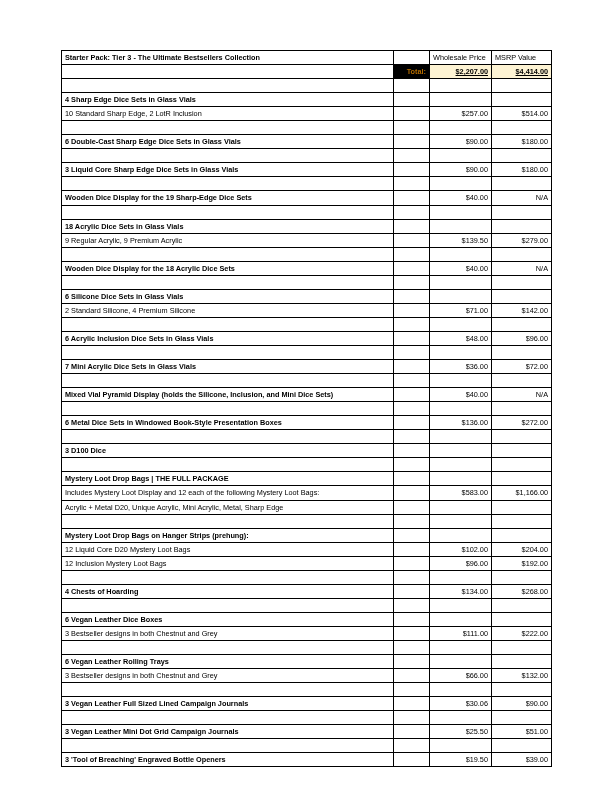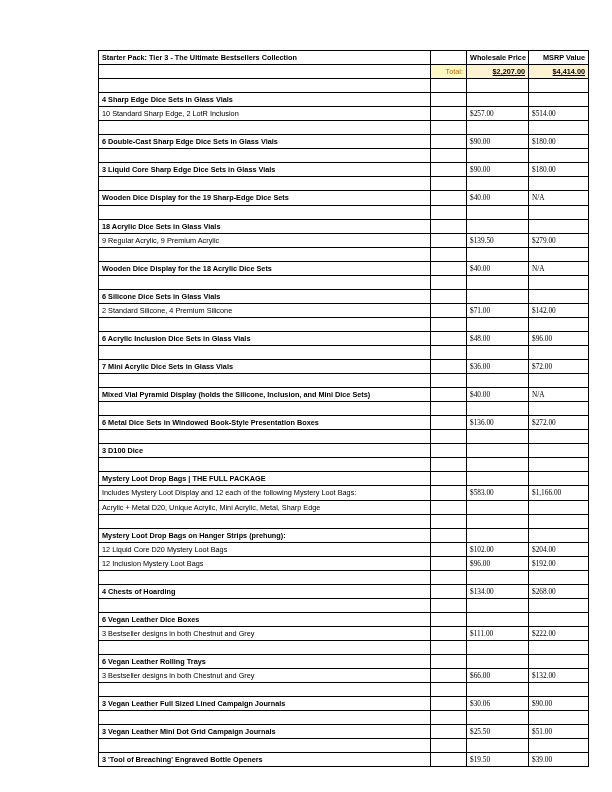--- a/index.html
+++ b/index.html
@@ -13,21 +13,20 @@
     font-family: "Liberation Sans", sans-serif;
     color: #000000;
     position: relative;
     overflow: hidden;
   }
   .sheet {
     position: absolute;
     left: 61px;
     top: 50px;
     width: 490px;
-    margin-left: 37px;
   }
   table.spread {
     border-collapse: collapse;
     width: 490px;
     table-layout: fixed;
     font-size: 7.3px;
   }
   table.spread td {
     border: 1px solid #000000;
     padding: 0 3px;
@@ -35,29 +34,29 @@
     vertical-align: middle;
     white-space: nowrap;
     overflow: hidden;
   }
   col.c-desc { width: 332px; }
   col.c-gap  { width: 36px; }
   col.c-whl  { width: 62px; }
   col.c-msrp { width: 60px; }
 
   .desc { text-align: left; }
-  .num  { text-align: left; font-family: Liberation Serif, serif; }
+  .num  { text-align: right; }
   .bold { font-weight: bold; }
   .hdr-right {
+    font-weight: normal;
+    text-align: left;
+  }
+  .total-label {
+    background: #000000;
     font-weight: bold;
-    text-align: right;
-  }
-  .total-label {
-    background: #fef9c3;
-    font-weight: normal;
     text-align: right;
     color: #b36b00;
   }
   .total-val {
     background: #fdf3d3;
     font-weight: bold;
     text-align: right;
     text-decoration: underline;
   }
   .blank td { height: 13.05px; }

